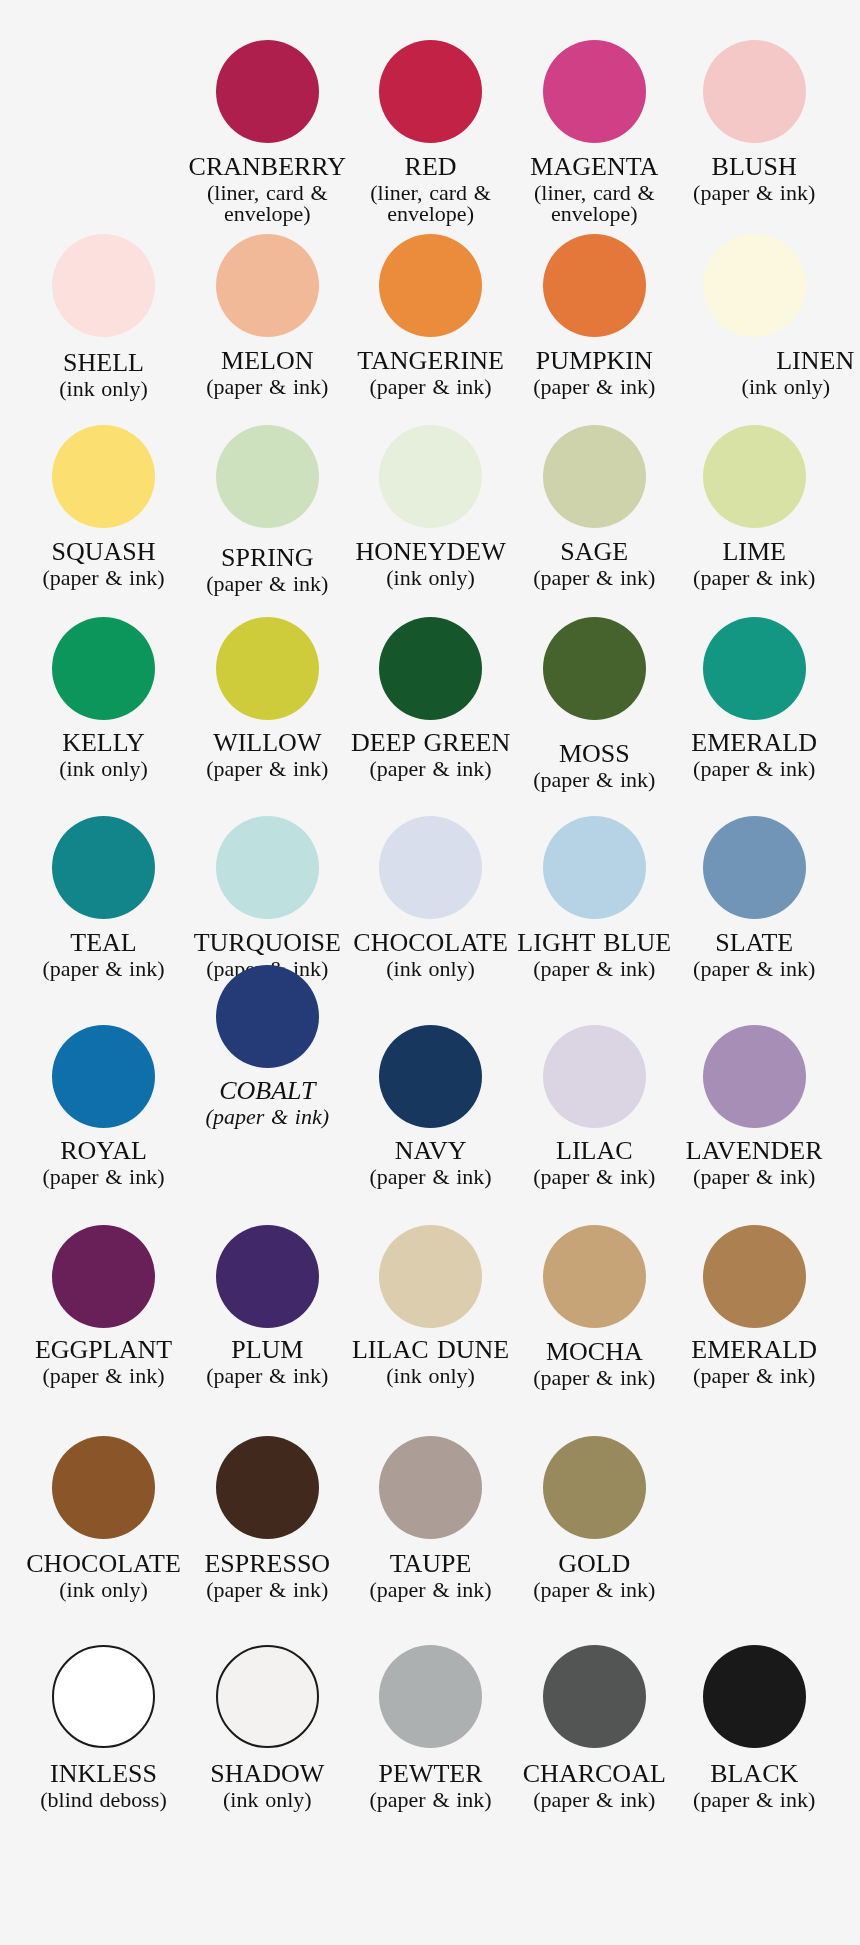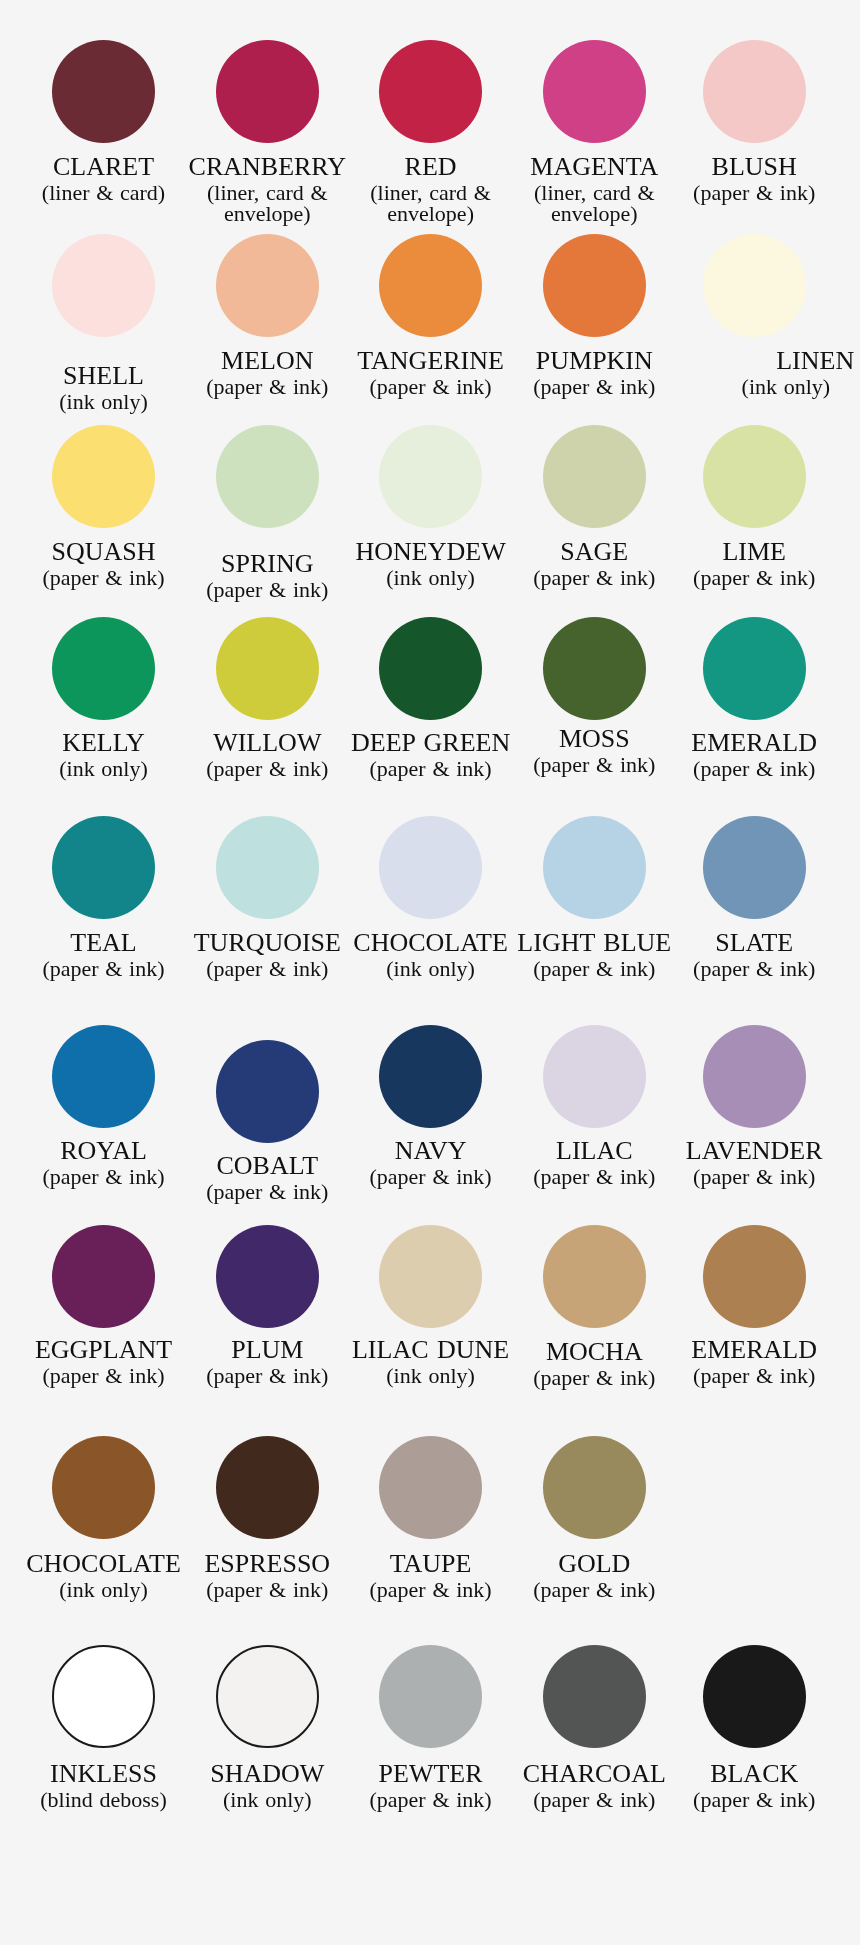--- a/index.html
+++ b/index.html
@@ -41,25 +41,20 @@
     line-height:21px;
     word-spacing:1.2px;
     width:152px;
     margin:0 auto;
   }
 </style>
 </head>
 <body style="background: rgb(245, 245, 245); color: rgb(17, 17, 17);">
 
 <div id="chart">
-    <div class="swatch" style="left: 103.5px; top: 39.7px;">
-    <div class="dot" style="background: rgb(107, 43, 52);"></div>
-    <div class="nm" style="margin-top: 9.8px;">CLARET</div>
-    <div class="us">(liner &amp; card)</div>
-  </div>
     <div class="swatch" style="left: 267.3px; top: 39.7px;">
     <div class="dot" style="background: rgb(175, 31, 78);"></div>
     <div class="nm" style="margin-top: 9.8px;">CRANBERRY</div>
     <div class="us">(liner, card &amp; envelope)</div>
   </div>
     <div class="swatch" style="left: 430.6px; top: 39.7px;">
     <div class="dot" style="background: rgb(194, 34, 69);"></div>
     <div class="nm" style="margin-top: 9.8px;">RED</div>
     <div class="us">(liner, card &amp; envelope)</div>
   </div>
@@ -68,21 +63,21 @@
     <div class="nm" style="margin-top: 9.8px;">MAGENTA</div>
     <div class="us">(liner, card &amp; envelope)</div>
   </div>
     <div class="swatch" style="left: 754.2px; top: 39.7px;">
     <div class="dot" style="background: rgb(244, 200, 198);"></div>
     <div class="nm" style="margin-top: 9.8px;">BLUSH</div>
     <div class="us">(paper &amp; ink)</div>
   </div>
     <div class="swatch" style="left: 103.5px; top: 233.9px;">
     <div class="dot" style="background: rgb(251, 224, 221);"></div>
-    <div class="nm" style="margin-top: 24px;">SHELL</div>
+    <div class="nm" style="margin-top: 11px;">SHELL</div>
     <div class="us">(ink only)</div>
   </div>
     <div class="swatch" style="left: 267.3px; top: 233.9px;">
     <div class="dot" style="background: rgb(242, 185, 152);"></div>
     <div class="nm" style="margin-top: 9.4px;">MELON</div>
     <div class="us">(paper &amp; ink)</div>
   </div>
     <div class="swatch" style="left: 430.6px; top: 233.9px;">
     <div class="dot" style="background: rgb(235, 139, 60);"></div>
     <div class="nm" style="margin-top: 9.4px;">TANGERINE</div>
@@ -98,21 +93,21 @@
     <div class="nm" style="margin-top: 9.4px;">LINEN</div>
     <div class="us">(ink only)</div>
   </div>
     <div class="swatch" style="left: 103.5px; top: 425.3px;">
     <div class="dot" style="background: rgb(251, 223, 112);"></div>
     <div class="nm" style="margin-top: 8.8px;">SQUASH</div>
     <div class="us">(paper &amp; ink)</div>
   </div>
     <div class="swatch" style="left: 267.3px; top: 425.3px;">
     <div class="dot" style="background: rgb(205, 225, 190);"></div>
-    <div class="nm" style="margin-top: 21px;">SPRING</div>
+    <div class="nm" style="margin-top: 15px;">SPRING</div>
     <div class="us">(paper &amp; ink)</div>
   </div>
     <div class="swatch" style="left: 430.6px; top: 425.3px;">
     <div class="dot" style="background: rgb(229, 239, 219);"></div>
     <div class="nm" style="margin-top: 8.8px;">HONEYDEW</div>
     <div class="us">(ink only)</div>
   </div>
     <div class="swatch" style="left: 594.3px; top: 425.3px;">
     <div class="dot" style="background: rgb(207, 211, 172);"></div>
     <div class="nm" style="margin-top: 8.8px;">SAGE</div>
@@ -133,21 +128,21 @@
     <div class="nm" style="margin-top: 7.8px;">WILLOW</div>
     <div class="us">(paper &amp; ink)</div>
   </div>
     <div class="swatch" style="left: 430.6px; top: 617px;">
     <div class="dot" style="background: rgb(21, 86, 42);"></div>
     <div class="nm" style="margin-top: 7.8px;">DEEP GREEN</div>
     <div class="us">(paper &amp; ink)</div>
   </div>
     <div class="swatch" style="left: 594.3px; top: 617px;">
     <div class="dot" style="background: rgb(70, 99, 46);"></div>
-    <div class="nm" style="margin-top: 4px;">MOSS</div>
+    <div class="nm" style="margin-top: 19px;">MOSS</div>
     <div class="us">(paper &amp; ink)</div>
   </div>
     <div class="swatch" style="left: 754.2px; top: 617px;">
     <div class="dot" style="background: rgb(19, 151, 131);"></div>
     <div class="nm" style="margin-top: 7.8px;">EMERALD</div>
     <div class="us">(paper &amp; ink)</div>
   </div>
     <div class="swatch" style="left: 103.5px; top: 815.6px;">
     <div class="dot" style="background: rgb(17, 133, 137);"></div>
     <div class="nm" style="margin-top: 9.8px;">TEAL</div>
@@ -171,21 +166,21 @@
     <div class="swatch" style="left: 754.2px; top: 815.6px;">
     <div class="dot" style="background: rgb(112, 149, 182);"></div>
     <div class="nm" style="margin-top: 9.8px;">SLATE</div>
     <div class="us">(paper &amp; ink)</div>
   </div>
     <div class="swatch" style="left: 103.5px; top: 1025px;">
     <div class="dot" style="background: rgb(14, 111, 171);"></div>
     <div class="nm" style="margin-top: 7.6px;">ROYAL</div>
     <div class="us">(paper &amp; ink)</div>
   </div>
-    <div class="swatch" style="left: 267.3px; top: 1040px;">
+    <div class="swatch" style="left: 267.3px; top: 965px; font-style: italic;">
     <div class="dot" style="background: rgb(37, 59, 119);"></div>
     <div class="nm" style="margin-top: 7.6px;">COBALT</div>
     <div class="us">(paper &amp; ink)</div>
   </div>
     <div class="swatch" style="left: 430.6px; top: 1025px;">
     <div class="dot" style="background: rgb(23, 55, 95);"></div>
     <div class="nm" style="margin-top: 7.6px;">NAVY</div>
     <div class="us">(paper &amp; ink)</div>
   </div>
     <div class="swatch" style="left: 594.3px; top: 1025px;">

